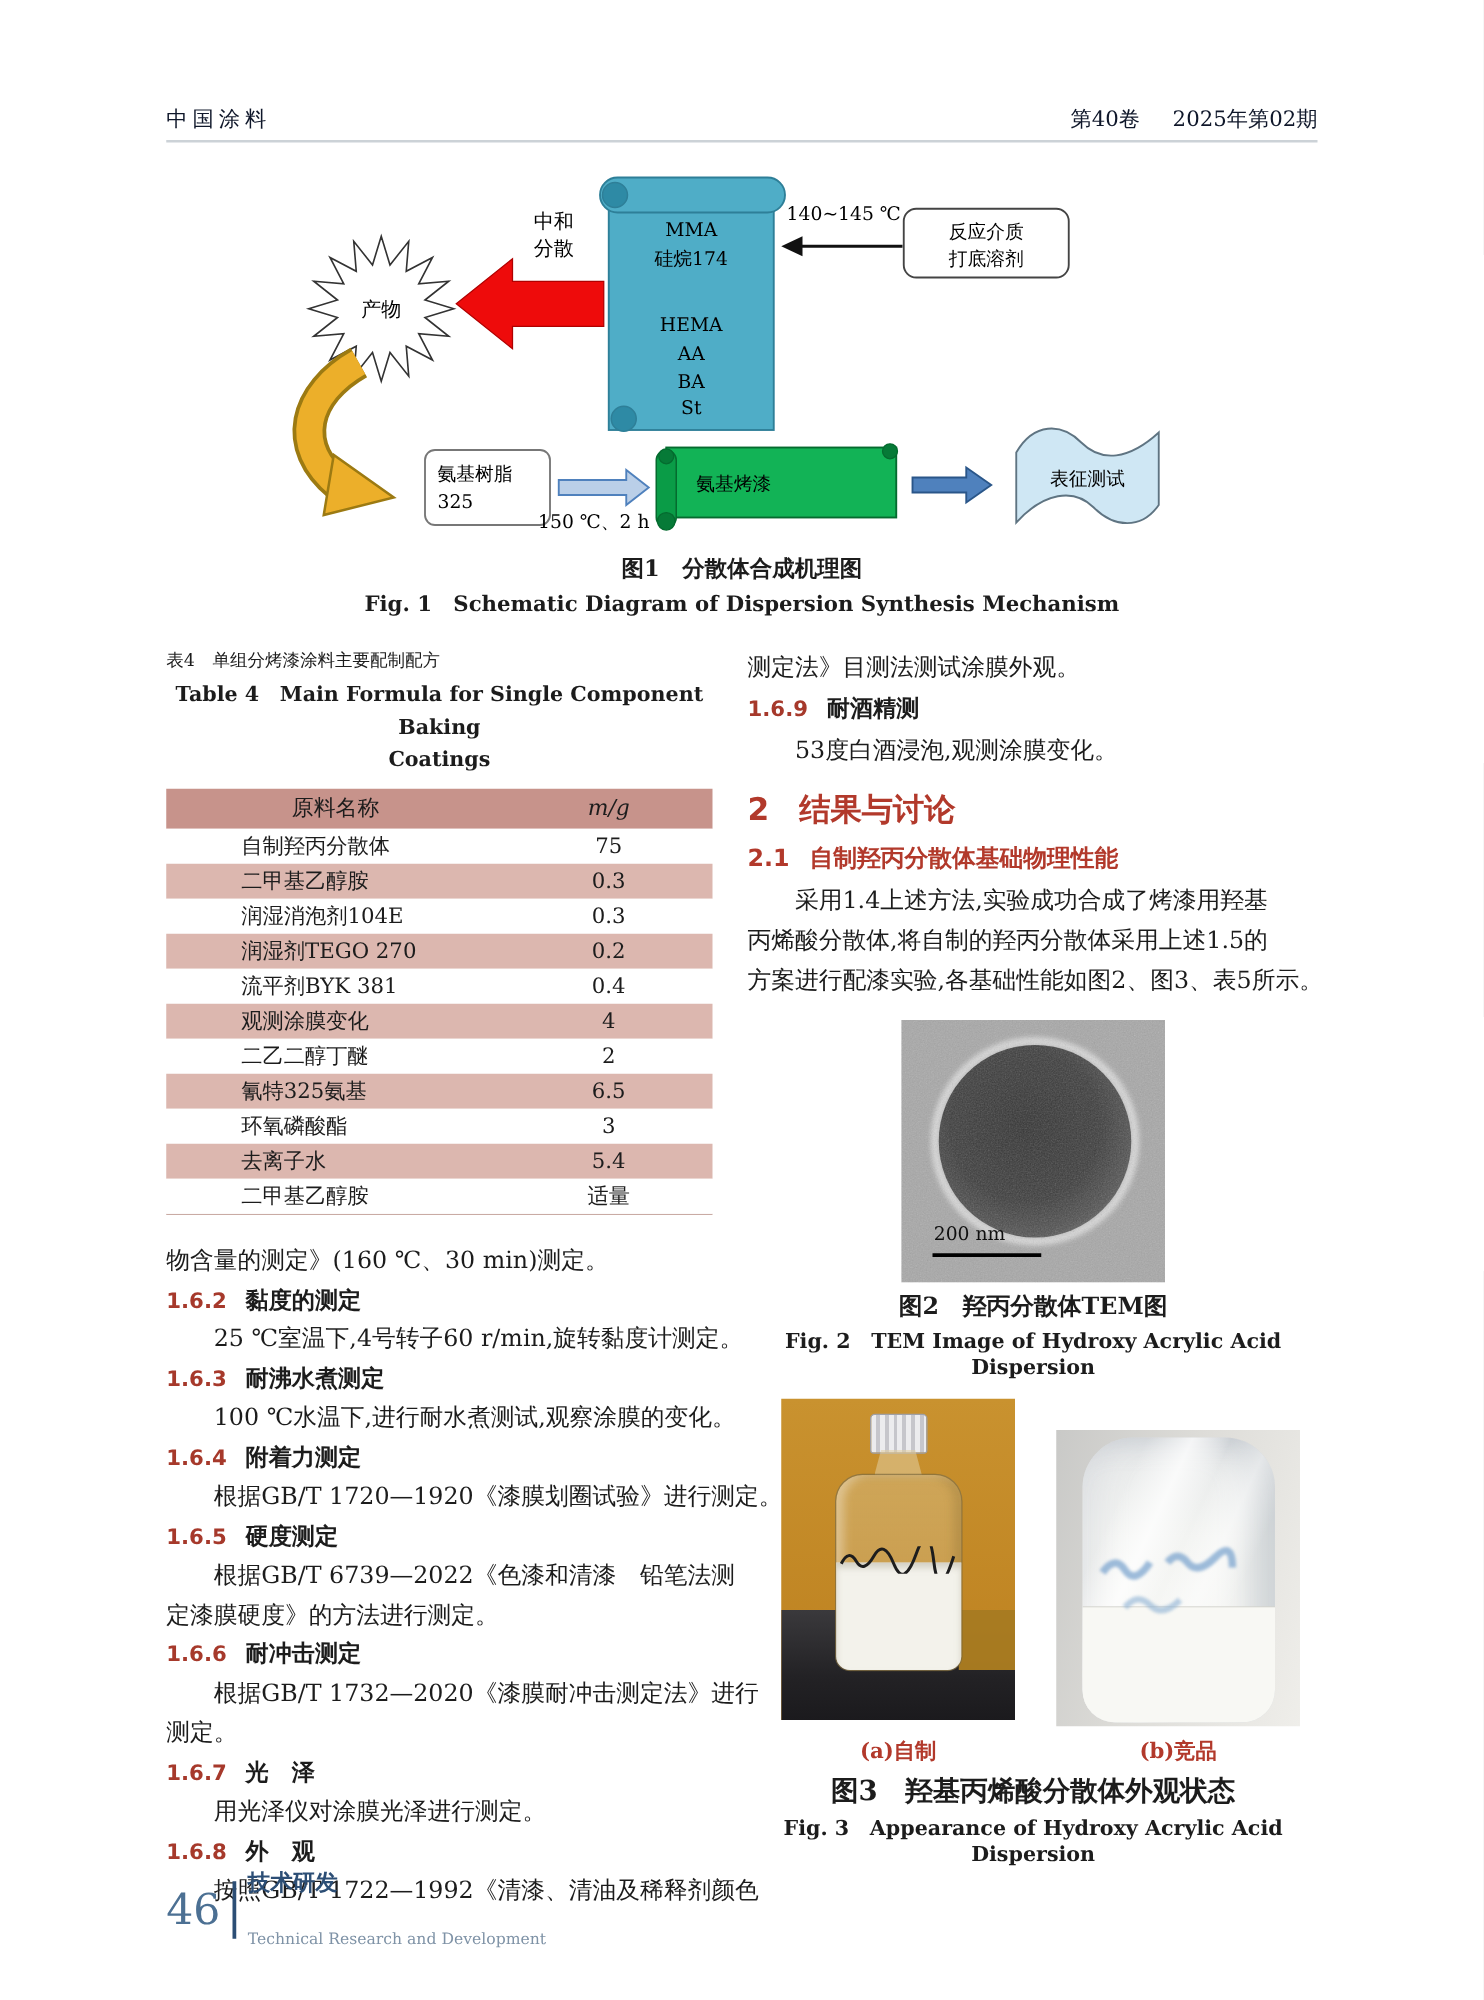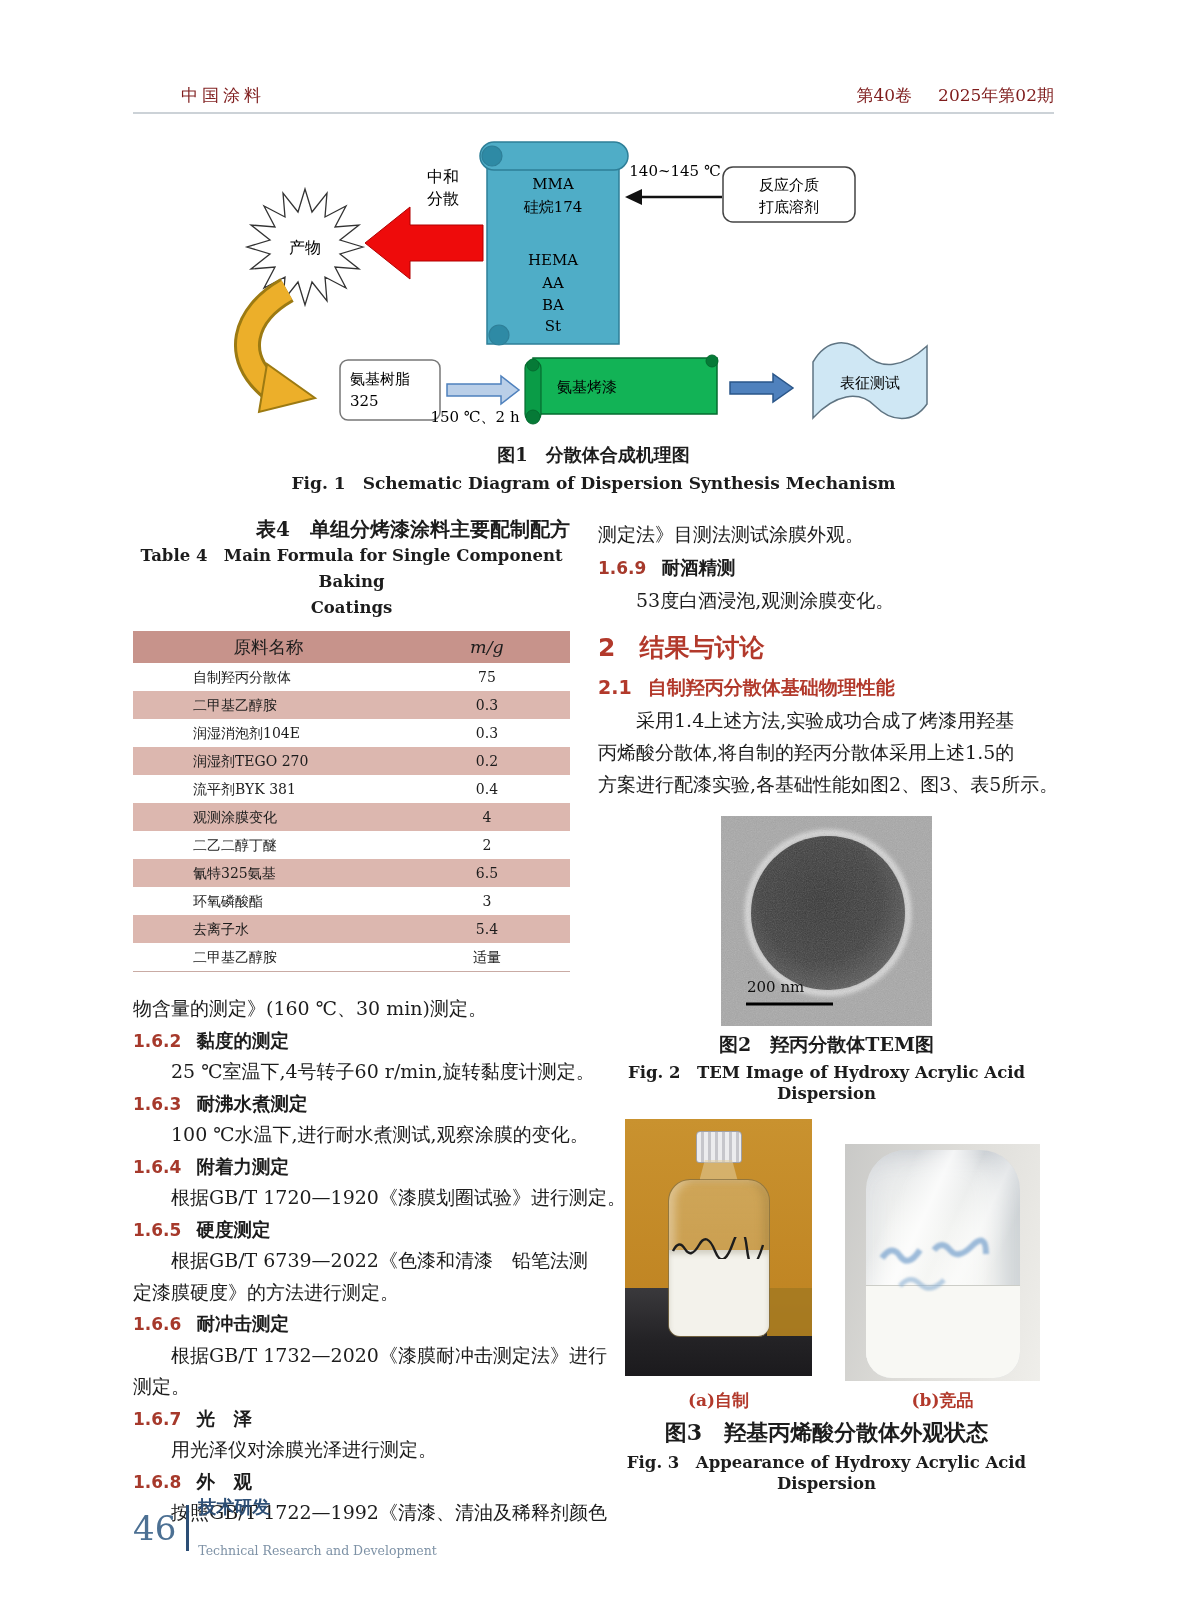--- a/index.html
+++ b/index.html
@@ -1,35 +1,35 @@
 <!DOCTYPE html>
 <html style="--section-red: #a6392b; --heading-red: #b2392b; --table-header: #c7938b; --table-alt: #dcb7af; --scroll-teal: #4fadc7; --scroll-green: #12b356; --arrow-red: #ee0b0b; --arrow-gold: #ecaf2a; --arrow-blue-light: #bacfe8; --arrow-blue: #4f81bd; --flag-blue: #cfe7f4; --footer-blue: #2c4e75;"><head>
 <meta charset="utf-8">
 <style>
   html,body{margin:0;padding:0;background:#e9e9e9;}
   .page{position:relative;width:1187px;height:1600px;background:#ffffff;margin:0 auto;
         font-family:"DejaVu Serif","Liberation Serif",serif;color:#1c1c1c;overflow:hidden;}
   
   .hdr{position:absolute;left:133px;right:133px;top:84px;display:flex;justify-content:space-between;
-       font-size:17px;color:#7f1d1d;margin-left:48px;}
+       font-size:17px;color:#0f172a;}
   .hdr .journal{letter-spacing:4px;}
   .hdr .vol{margin-right:26px;}
   .hdr-rule{position:absolute;left:133px;right:133px;top:112px;height:2px;background:#ccd2d7;}
   
   .fig1-svg{position:absolute;left:225px;top:132px;}
   .fig1-cap{position:absolute;left:133px;right:133px;top:443px;text-align:center;}
   .cap-zh{font-size:18px;font-weight:bold;}
   .cap-en{font-size:17px;font-weight:bold;margin-top:5px;}
   
   .left-col{position:absolute;left:133px;top:515px;width:437px;}
-  .tbl-title-zh{text-align:right;font-weight:bold;font-size:20px;height:28px;line-height:28px;}
+  .tbl-title-zh{text-align:left;font-weight:normal;font-size:14px;height:28px;line-height:28px;}
   .tbl-title-en{text-align:center;font-weight:bold;font-size:16.5px;line-height:26px;}
   .tbl{margin-top:10px;}
   .t-head{display:flex;background:var(--table-header,#c7938b);height:32px;line-height:32px;font-size:17.5px;}
-  .t-row{display:flex;height:28px;line-height:28px;font-size:14px;background:#fff;}
+  .t-row{display:flex;height:28px;line-height:28px;font-size:17px;background:#fff;}
   .t-row.alt{background:var(--table-alt,#dcb7af);}
   .t-name{width:62%;padding-left:60px;box-sizing:border-box;}
   .t-val{width:38%;text-align:center;}
   .t-head .t-name{padding-left:0;text-align:center;}
   .t-head .t-val{font-style:italic;}
   .tbl{border-bottom:1px solid #c9aba4;}
   .left-text{margin-top:21px;}
   .body-line{font-size:19px;line-height:31.5px;height:31.5px;white-space:nowrap;}
   .body-line.indent{padding-left:38px;}
   .sec-line{height:31.5px;line-height:31.5px;white-space:nowrap;}

